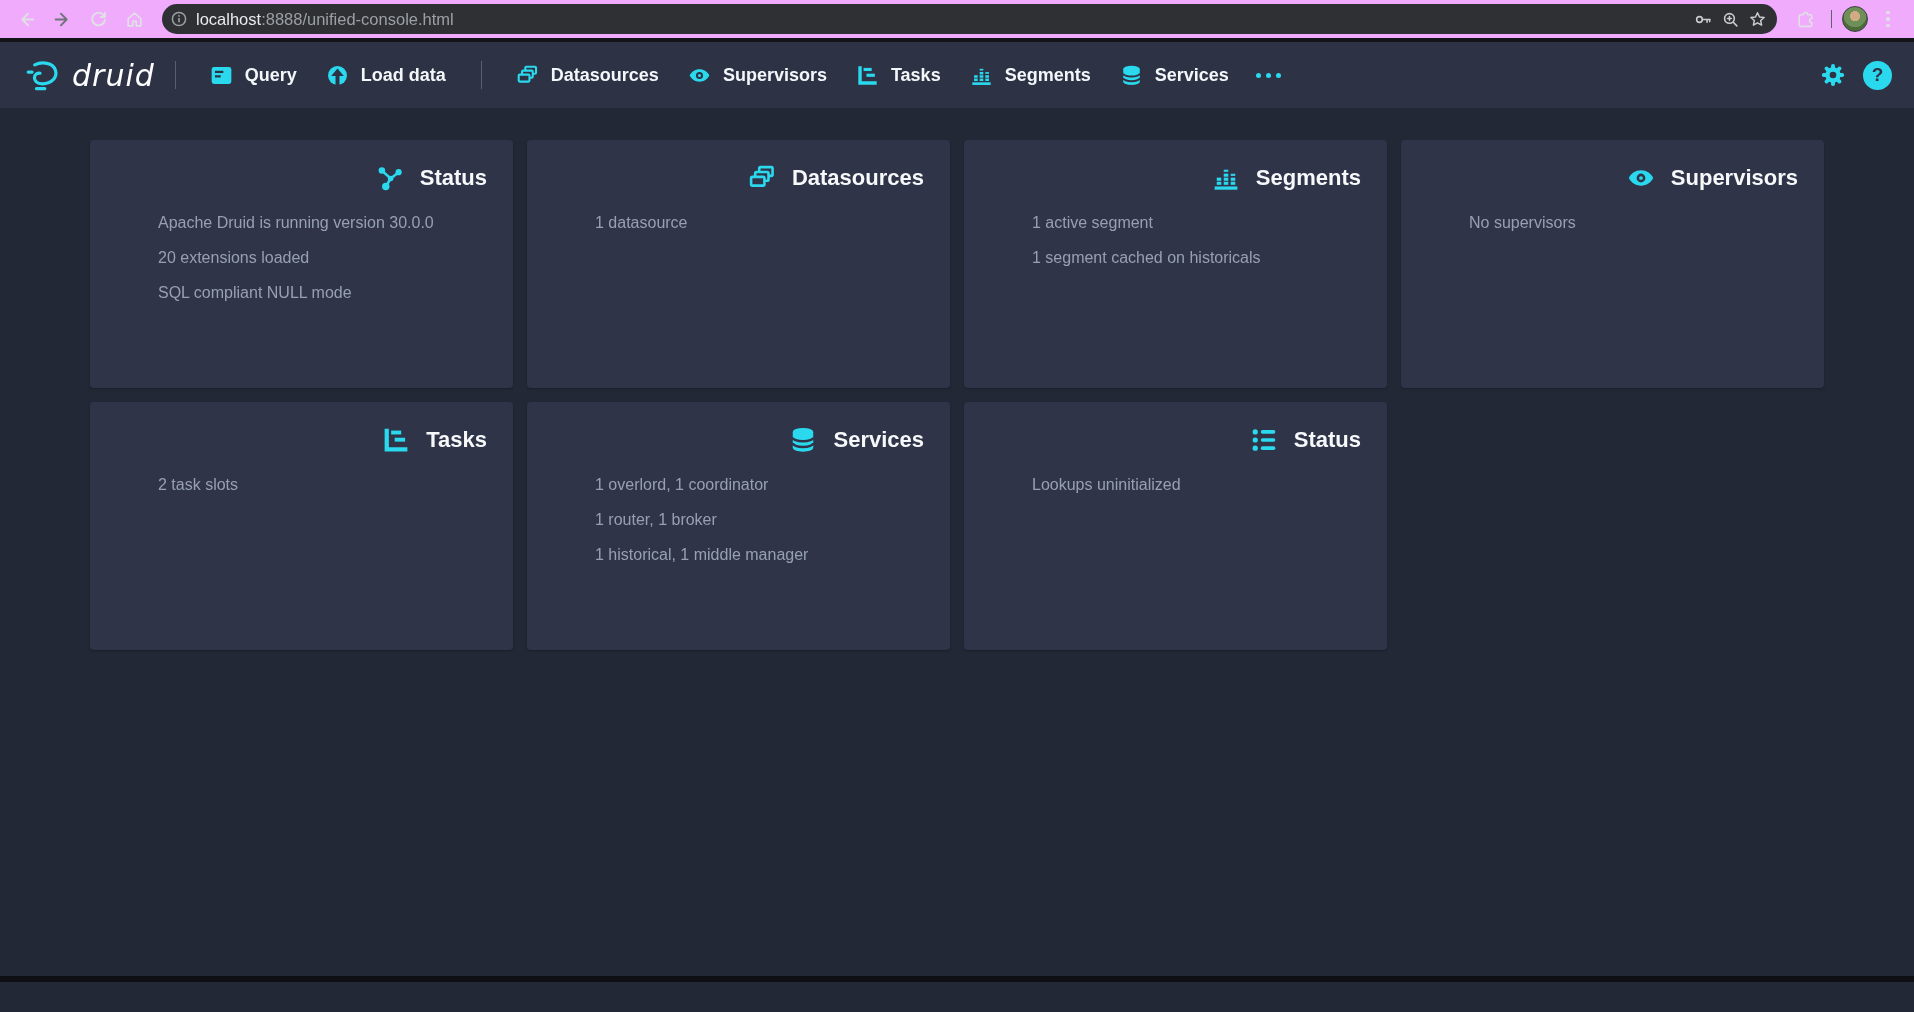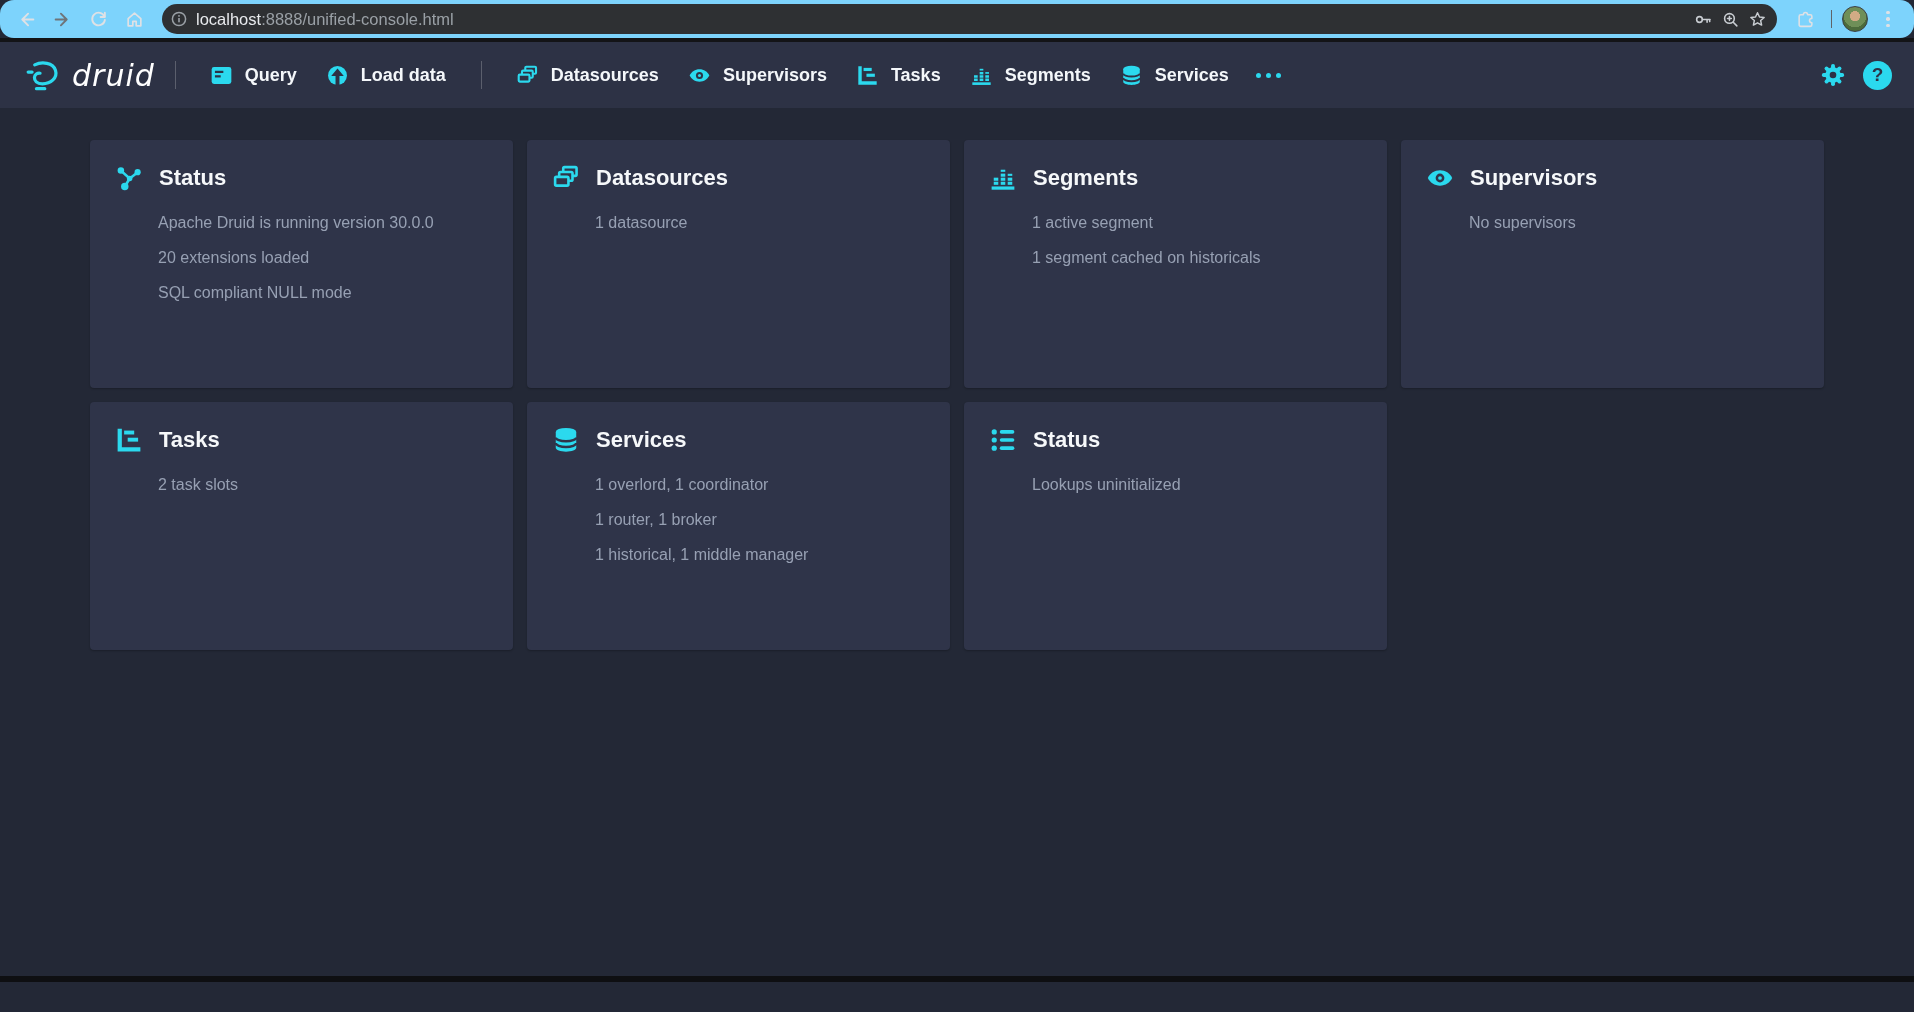--- a/index.html
+++ b/index.html
@@ -1,20 +1,20 @@
 <!DOCTYPE html>
 <html><head>
 <meta charset="utf-8">
 <style>
   * { margin:0; padding:0; box-sizing:border-box; }
   html,body { width:1914px; height:1012px; overflow:hidden; }
   body { font-family:"Liberation Sans", sans-serif; background:#232836; }
 
   
-  .chrome { height:38px; background:#7dd3fc; display:flex; align-items:center; padding:0 10px; gap:4px;border-radius:14px; }
+  .chrome { height:38px; background:#f0abfc; display:flex; align-items:center; padding:0 10px; gap:4px; }
   .chrome-sep { height:4px; background:#131417; }
   .nav-btn { width:32px; height:32px; border-radius:50%; display:flex; align-items:center; justify-content:center; flex:0 0 auto; }
   .omnibox { flex:1; height:30px; margin:0 8px 0 8px; background:#2e3033; border-radius:15px; display:flex; align-items:center; padding:0 10px 0 8px; gap:8px; }
   .url { font-size:16.5px; color:#9aa0a6; white-space:nowrap; }
   .url b { color:#e8eaed; font-weight:400; }
   .omni-spacer { flex:1; }
   .chrome-divider { width:1px; height:18px; background:#5f6368; margin:0 6px; }
   .avatar { width:26px; height:26px; border-radius:50%; background:radial-gradient(circle at 50% 38%, #d2ab85 0 26%, #6f8f58 27% 58%, #4c6b3c 59%); border:1px solid #3c3f43; flex:0 0 auto; }
   .kebab { display:flex; flex-direction:column; gap:3px; align-items:center; width:20px; }
   .kebab i { width:3.5px; height:3.5px; border-radius:50%; background:#dfe1e5; }
@@ -29,21 +29,21 @@
   .more-dots { display:flex; gap:5px; padding:0 14px; align-items:center; height:44px; }
   .more-dots i { width:5px; height:5px; border-radius:50%; background:#2bd9ee; }
   .nav-right { margin-left:auto; display:flex; align-items:center; gap:18px; }
   .gear-btn { color:#2bd9ee; display:flex; background:none; border:none; cursor:pointer; }
   .help-btn { width:29px; height:29px; border-radius:50%; background:#2bd9ee; color:#2d3245; font-weight:bold; font-size:19px; display:flex; align-items:center; justify-content:center; border:none; cursor:pointer; }
 
   
   .content { height:868px; padding:32px 90px 0 90px; background:#232836; }
   .grid { display:grid; grid-template-columns:repeat(4,1fr); gap:14px; }
   .card { background:#2f3449; --occl:#2f3449; border-radius:4px; min-height:248px; padding:25px 26px; display:block; text-decoration:none; cursor:pointer; box-shadow:0 1px 2px rgba(0,0,0,.25); }
-  .card-head { display:flex; align-items:center; gap:17px; }
+  .card-head { display:flex; align-items:center; gap:17px;justify-content:flex-end; }
   .card-head .icn { color:#2bd9ee; display:flex; }
   .card-title { color:#f6f8fa; font-size:22px; font-weight:700; }
   .card-lines { margin:14px 0 0 42px; }
   .card-lines p { color:#97a0b3; font-size:16px; line-height:35px; }
 
   .footer-strip { height:6px; background:#0e0f12; }
 
   svg { display:block; }
 </style>
 </head>

